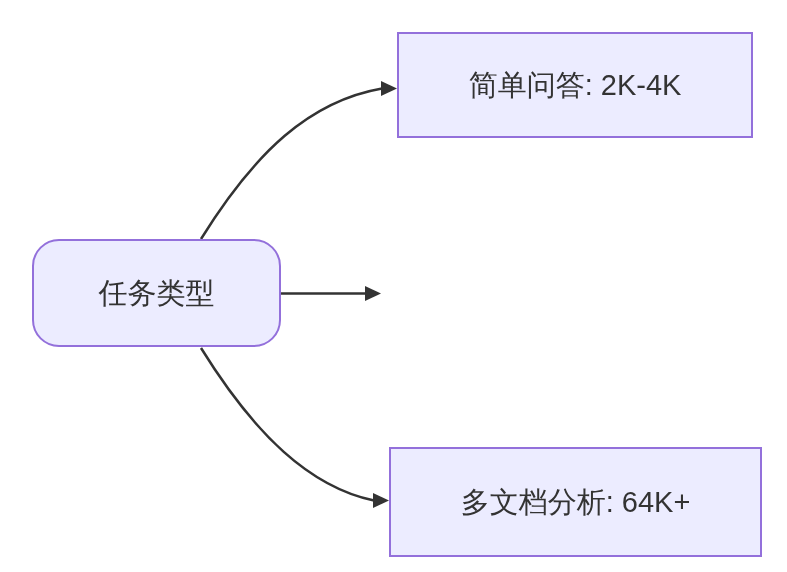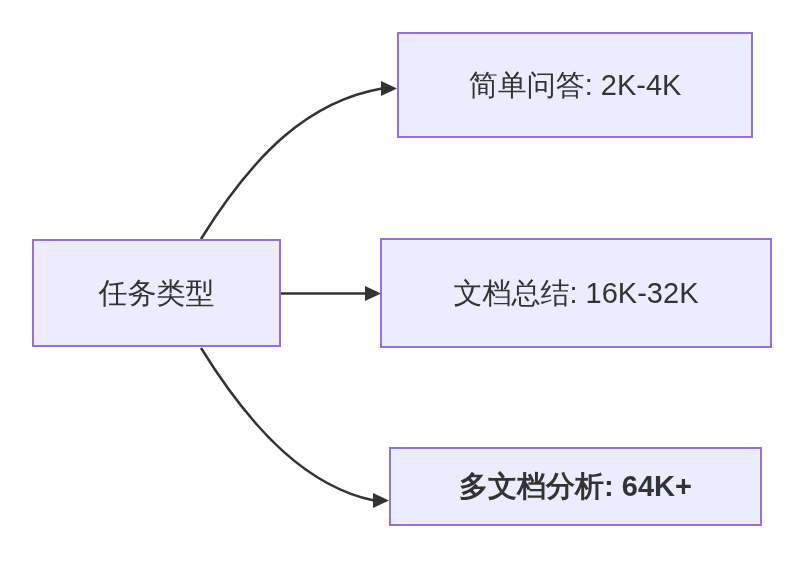--- a/index.html
+++ b/index.html
@@ -38,24 +38,24 @@
     border: 2px solid var(--node-border, #9370DB);
     color: var(--text, #333333);
     display: flex;
     align-items: center;
     justify-content: center;
     font-size: 29px;
     line-height: 1.2;
     text-align: right;
     white-space: nowrap;
   }
-  .node-root    { left: 32px;  top: 239px; width: 249px; height: 108px; }
+  .node-root    { left: 32px;  top: 239px; width: 249px; height: 108px; border-radius: 27px; }
   .node-simple  { left: 397px; top: 32px;  width: 356px; height: 106px; }
   .node-summary { left: 380px; top: 238px; width: 392px; height: 110px; }
-  .node-multi   { left: 389px; top: 447px; width: 373px; height: 79px; font-weight: bold; }
+  .node-multi   { left: 389px; top: 447px; width: 373px; height: 110px; }
 </style>
 </head>
 <body>
 
 <div class="canvas">
 
   <svg class="edges" viewBox="0 0 787 572" xmlns="http://www.w3.org/2000/svg">
 
     <path class="edge-path" d="M 201,239 C 255,152 310,101 382,88.5"></path>
     <polygon class="arrowhead" points="381,81 397,88.5 381,96"></polygon>
@@ -68,21 +68,18 @@
   </svg>
 
   <div class="node node-root">
     <span>任务类型</span>
   </div>
 
   <div class="node node-simple">
     <span>简单问答: 2K-4K</span>
   </div>
 
-  <div class="node node-summary">
-    <span>文档总结: 16K-32K</span>
-  </div>
 
   <div class="node node-multi">
     <span>多文档分析: 64K+</span>
   </div>
 
 </div>
 
 </body></html>

